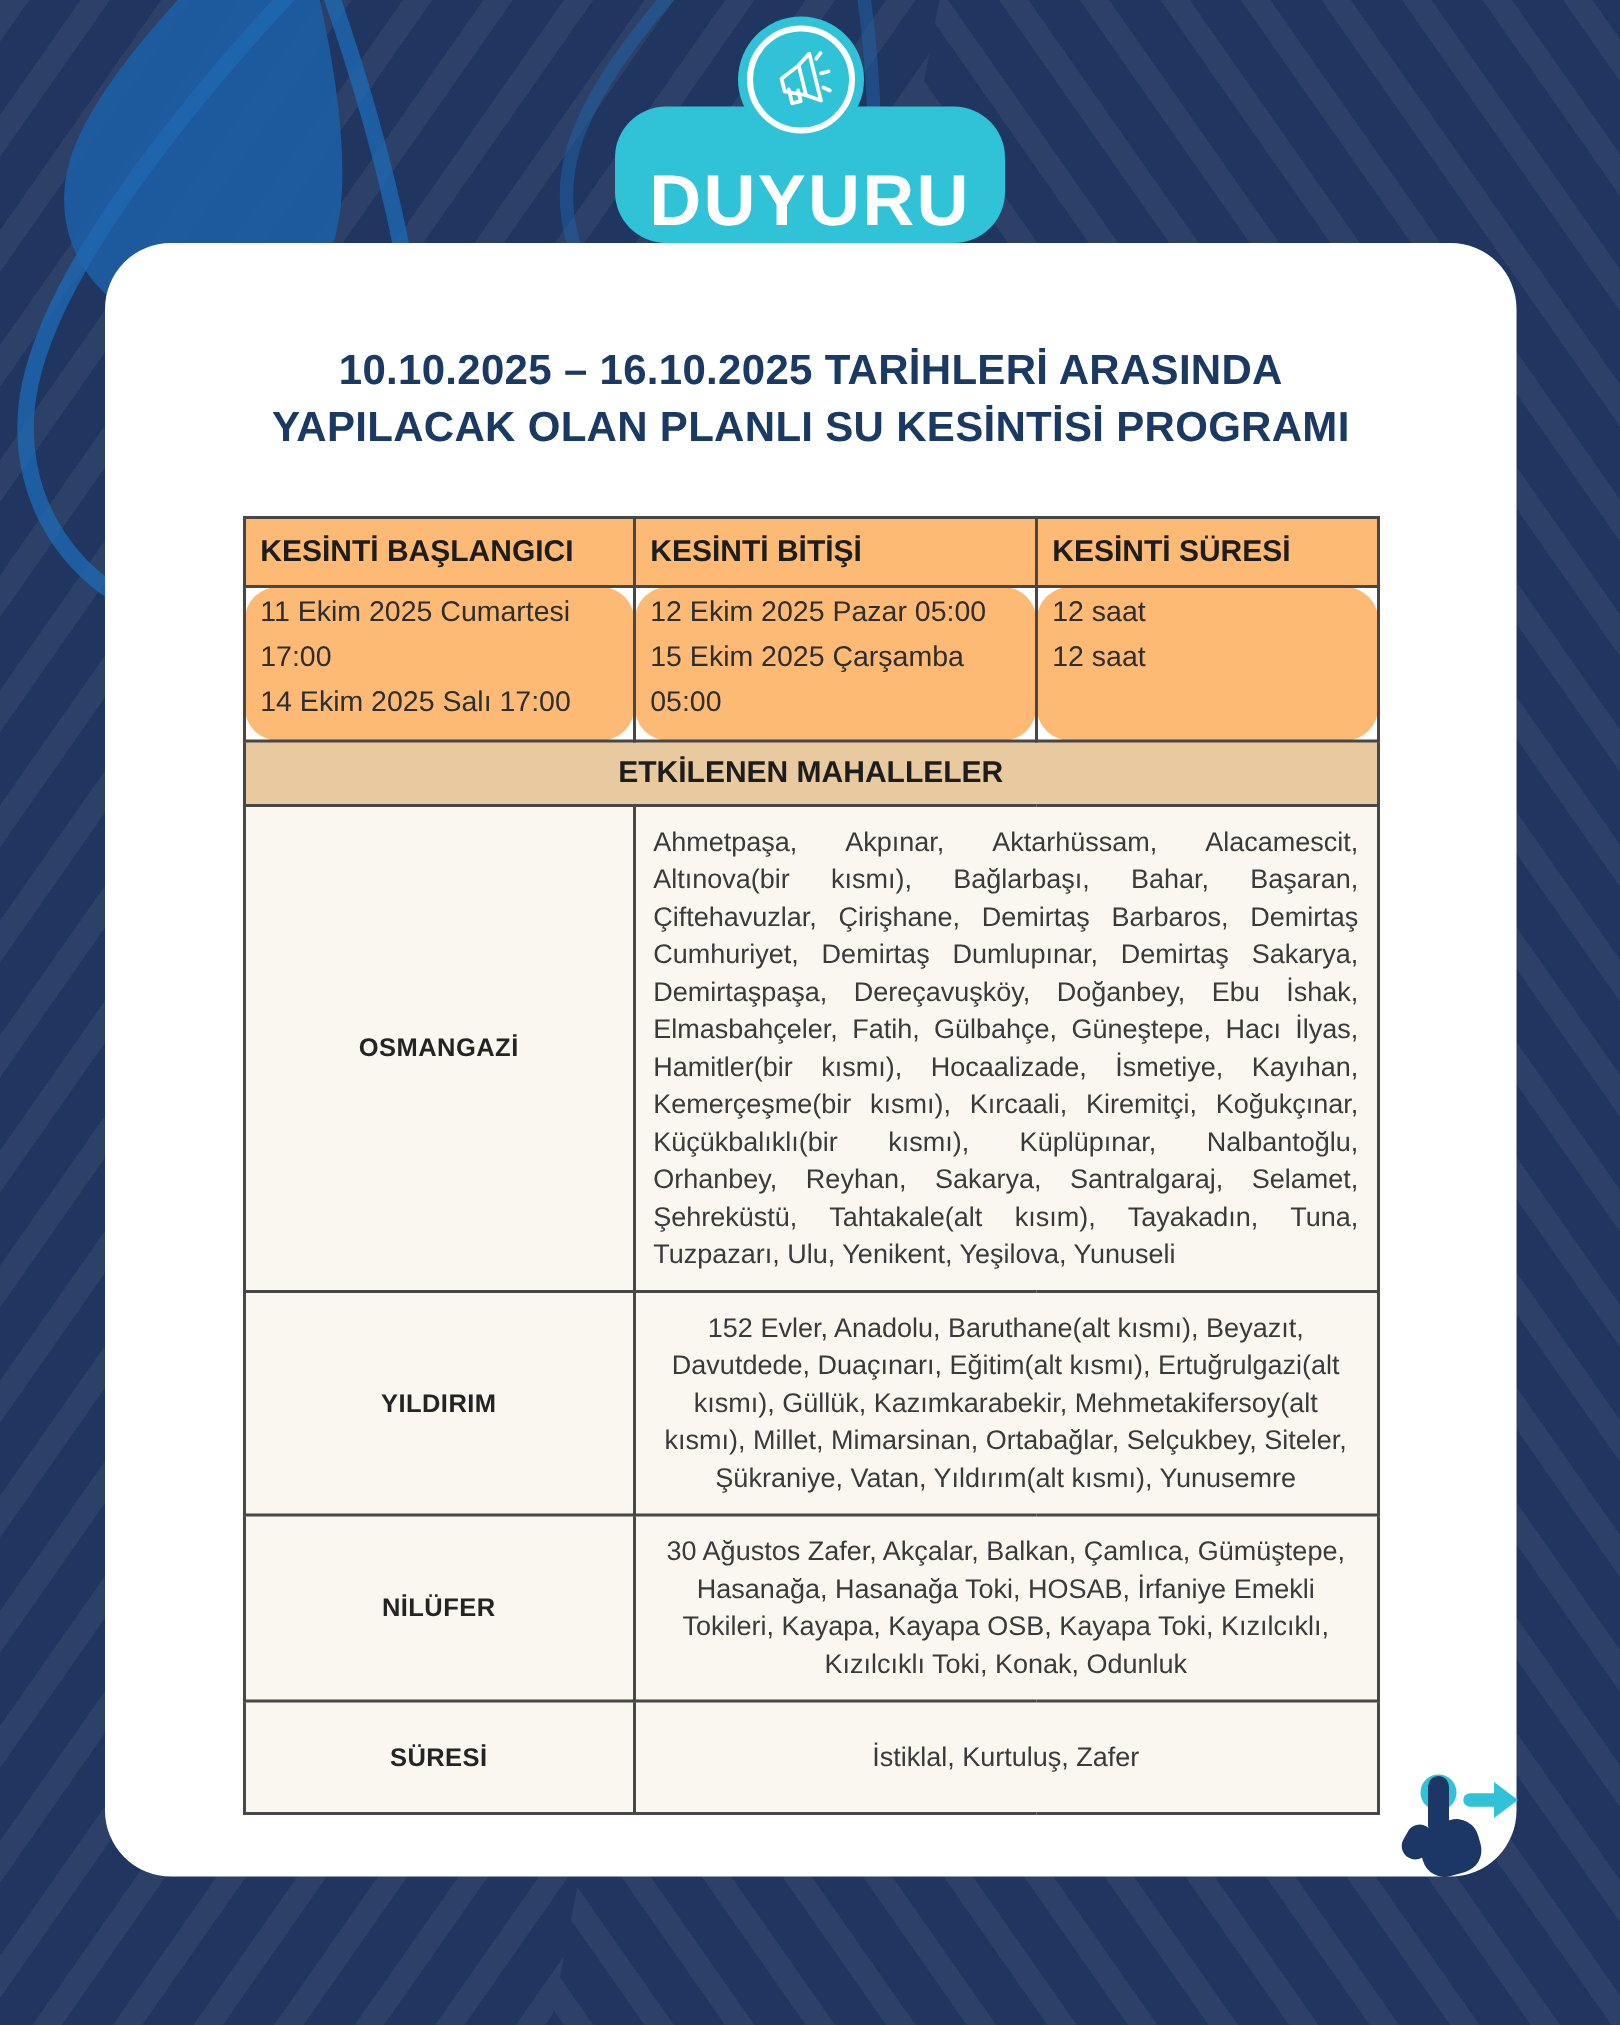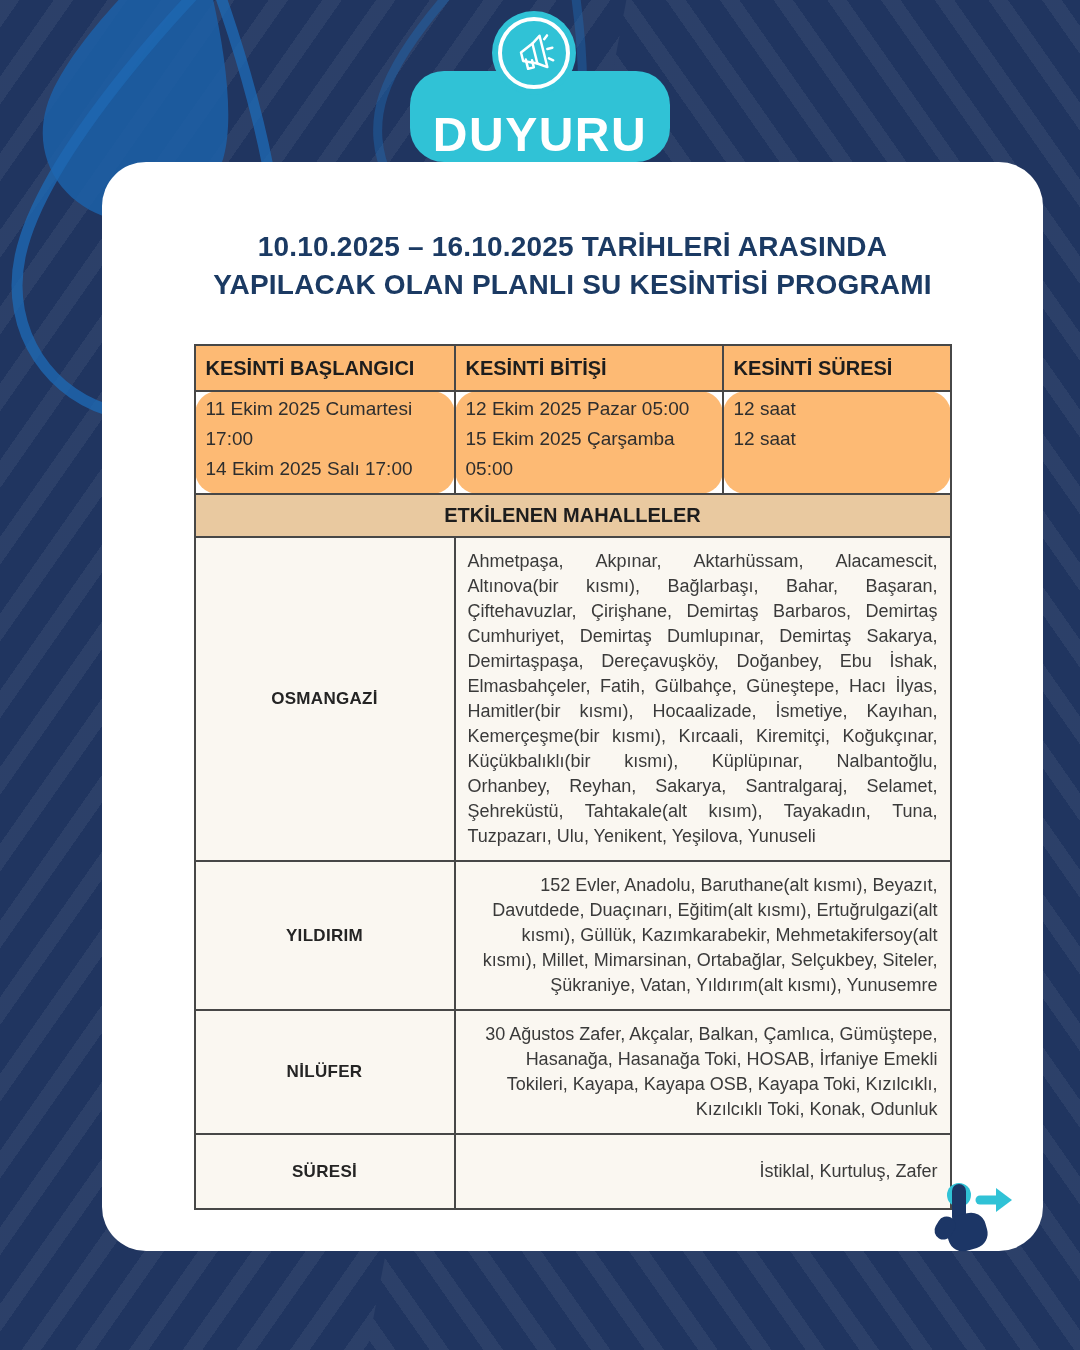--- a/index.html
+++ b/index.html
@@ -16,21 +16,21 @@
   }
   .stripes-b{
     background:repeating-linear-gradient(55deg, rgba(255,255,255,0.055) 0 16px, rgba(0,0,0,0) 16px 44px);
     clip-path:polygon(58% 0, 100% 0, 100% 100%, 34% 100%);
   }
   .drops{position:absolute;left:0;top:0;pointer-events:none;}
 
   
   .card{
     position:absolute;left:70px;top:162px;width:941px;height:1089px;
-    background:#ffffff;border-radius:44px;margin-left:32px;
+    background:#ffffff;border-radius:44px;
   }
 
   
   .badge{
     position:absolute;left:50%;transform:translateX(-50%);top:71px;
     width:260px;height:91px;background:#30c2d6;border-radius:34px;
     display:flex;align-items:flex-end;justify-content:center;
     z-index:4;
   }
   .badge span{
@@ -74,21 +74,21 @@
   tr.section td{
     background:#e9c9a0;color:#1d1d1d;text-align:center;font-weight:bold;
     font-size:20px;padding:9px 6px;
   }
   tr.district td.dname{
     background:#faf7f1;text-align:center;font-weight:bold;font-size:17px;
     color:#242424;vertical-align:middle;letter-spacing:0.3px;
   }
   tr.district td.dlist{
     background:#faf7f1;color:#3a3a3a;font-size:18px;line-height:25px;
-    padding:11px 12px;vertical-align:middle;text-align:right;
+    padding:11px 12px;vertical-align:middle;text-align:center;
   }
   tr.district td.dlist.just{text-align:justify;}
   tr.district.small td.dlist{padding:24px 12px;}
 
   
   .hand{position:absolute;left:928px;top:1176px;z-index:6;}
 </style>
 </head>
 <body>
 

